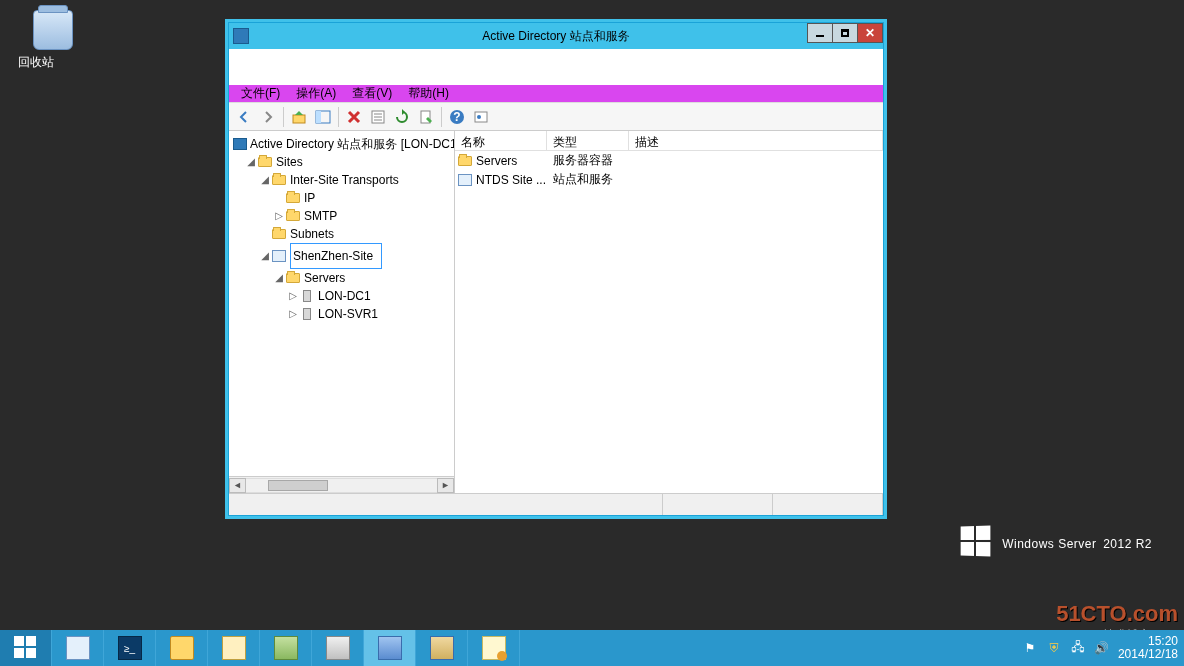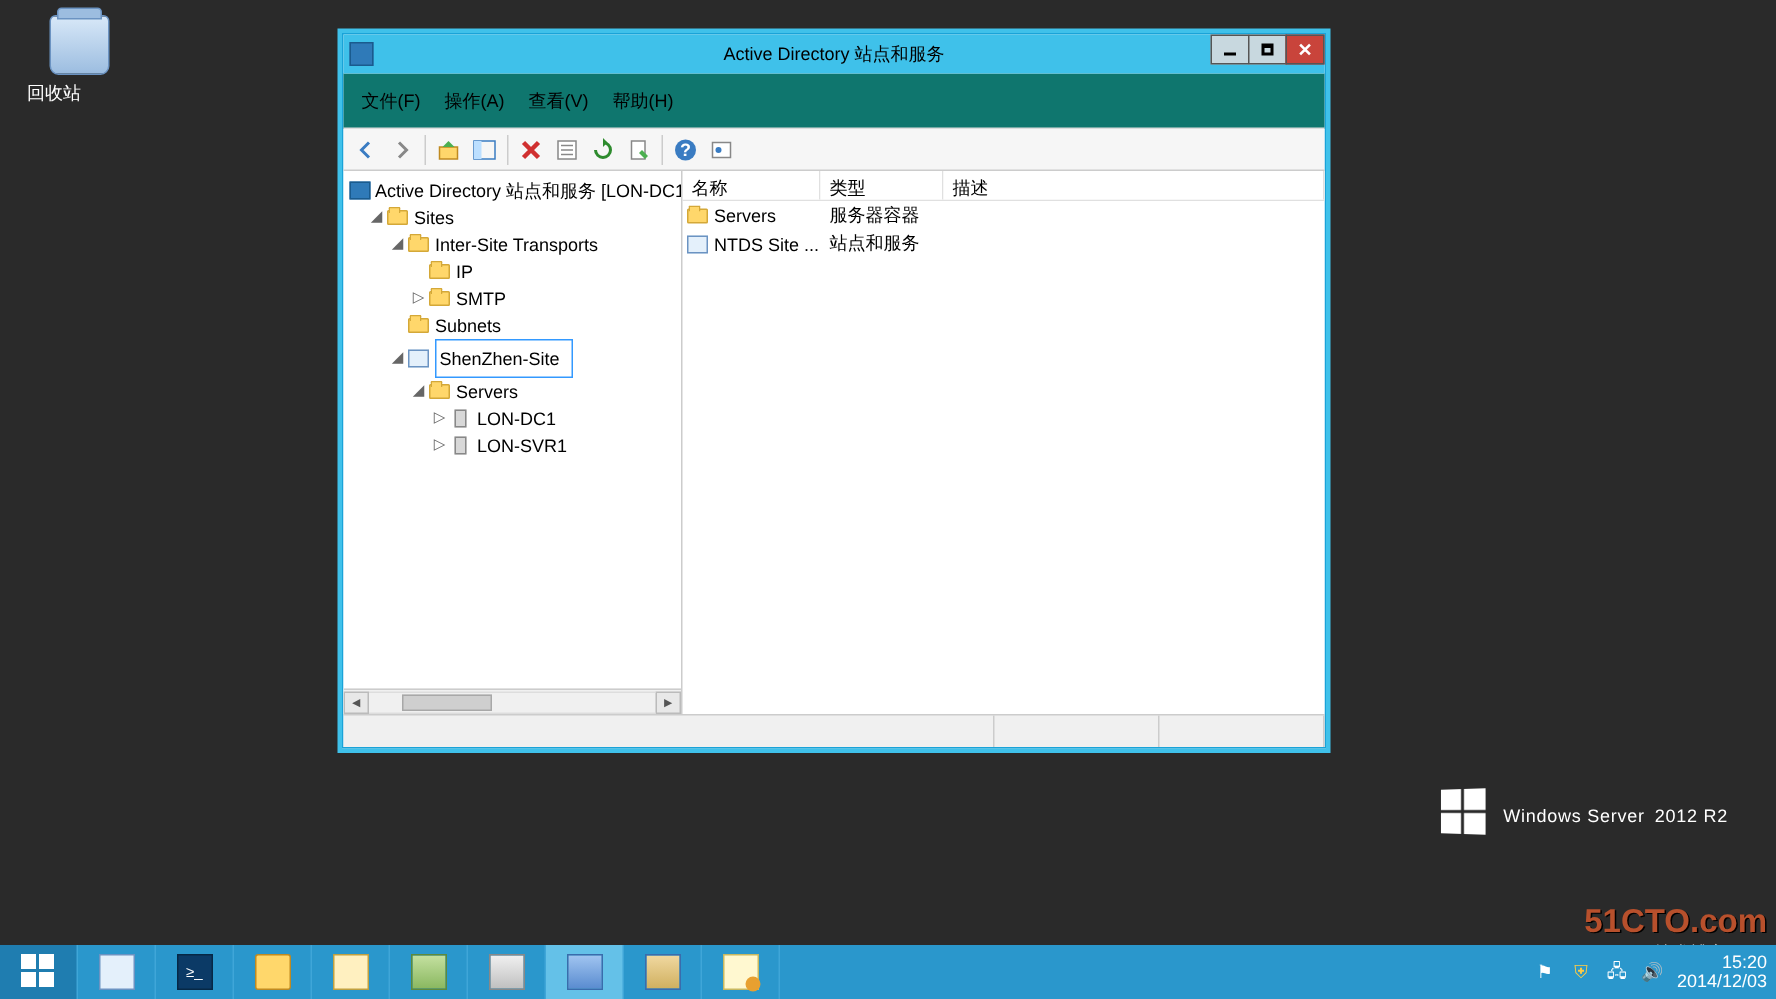--- a/index.html
+++ b/index.html
@@ -24,21 +24,21 @@
   .titlebar .app-icon { width:16px; height:16px; background:#2f7ab8; border:1px solid #1a5b8e; margin-right:4px; }
   .titlebar .title { position:absolute; left:0; right:0; text-align:center; color:#000000; font-size:12px; pointer-events:none; }
   .win-controls { position:absolute; right:0; top:0; display:flex; height:20px; }
   .win-controls div { width:26px; height:20px; border:1px solid #555; margin-left:-1px; display:flex; align-items:center; justify-content:center; font-size:11px; font-weight:bold; }
   .btn-min,.btn-max{ background:#c8d8df;} .btn-close{ background:#c9443b; color:#fff;}
   .btn-min span,.btn-max span{ display:inline-block; }
   .btn-min span{ width:8px; height:2px; background:#000; margin-top:6px;}
   .btn-max span{ width:8px; height:8px; border:2px solid #000; border-top-width:3px;}
   .btn-close span{ font-size:12px; line-height:12px; }
 
-  .menubar { height:37px; background:#0f766e; border-bottom:1px solid #ddd; display:flex; align-items:center; padding:0 4px;}
+  .menubar { height:18px; background:#d946ef; border-bottom:1px solid #ddd; display:flex; align-items:center; padding:0 4px;margin-top:36px;}
   .menubar span { padding: 3px 8px; cursor:default; }
 
   .toolbar { height:28px; background:#f6f6f6; border-bottom:1px solid #ccc; display:flex; align-items:center; padding:0 4px; gap:2px;}
   .tool-btn { width:22px; height:22px; display:flex; align-items:center; justify-content:center; border:1px solid transparent; }
   .tool-sep { width:1px; height:20px; background:#ccc; margin:0 2px;}
   .tool-btn svg{ width:16px; height:16px; }
 
   .client { display:flex; height:362px; }
   .tree-pane { width:226px; border-right:1px solid #ccc; background:#fff; overflow:hidden; position:relative;}
   .tree { padding:4px 0 0 2px; font-size:12px; line-height:18px; }
@@ -372,16 +372,16 @@
       <div class="ico ico-note"></div>
     </div>
 
   <div class="tray">
     <div class="tray-ico">⚑</div>
     <div class="tray-ico" style="color:#ffcc44;">⛨</div>
     <div class="tray-ico">🖧</div>
     <div class="tray-ico">🔊</div>
     <div class="tray-time">
       <div>15:20</div>
-      <div>2014/12/03</div>
+      <div>2014/12/18</div>
     </div>
   </div>
 </div>
 
 </body></html>

